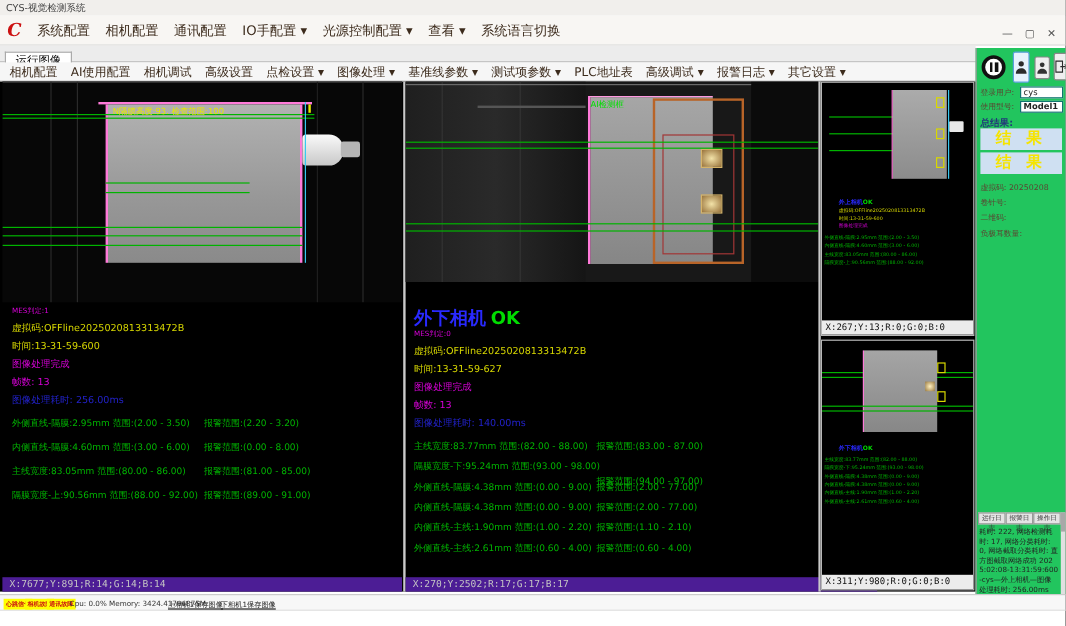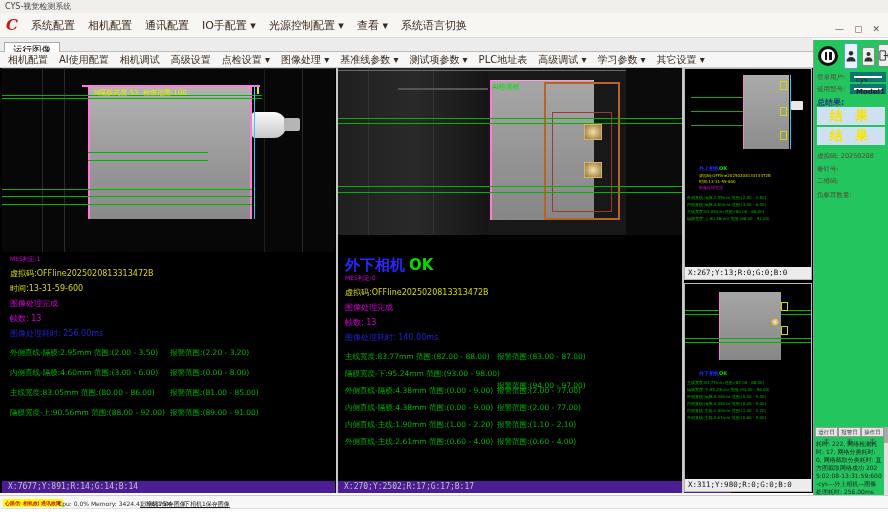--- a/index.html
+++ b/index.html
@@ -52,21 +52,21 @@
   .tiny-m { position:absolute; color:#d800d8; font-size:4px; white-space:nowrap; }
   .tiny-row { position:absolute; color:#00b400; font-size:4px; white-space:nowrap; }
   .ybox { position:absolute; border:1px solid #d8d800; background:transparent; }
 
   
   #side { left:813px; top:40px; width:75px; height:455px; background:#22c55e; border-left:1px solid #999;padding-left:37px; }
   .sbtn { position:absolute; background:#efefef; border:1px solid #888; border-radius:2px; display:flex; align-items:center; justify-content:center; }
   #pause-btn { position:absolute; left:4px; top:6px; width:20px; height:20px; border-radius:50%; border:3px solid #111; background:#fff; display:flex; align-items:center; justify-content:center; gap:2px; }
   #pause-btn i { display:block; width:2.5px; height:8px; background:#111; }
   .slabel { position:absolute; font-size:6.5px; color:#5a4632; white-space:nowrap; }
-  .sfield { position:absolute; background:#fff; border:4px solid #0f766e; font-size:7px; height:10px; line-height:9px; padding:0 2px; width:36px; color:#222; }
+  .sfield { position:absolute; background:#fff; border:1px solid #0f766e; font-size:7px; height:10px; line-height:9px; padding:0 2px; width:36px; color:#222; }
   .resultbox { position:absolute; left:3px; width:68px; height:18px; background:#cfe0f2; color:#f5e400; font-weight:bold; font-size:13px; letter-spacing:4px; text-align:center; line-height:18px; }
   .logtab { position:absolute; width:23px; height:10px; background:#e4e4e4; border:1px solid #999; font-size:5.5px; text-align:center; line-height:9px; color:#333; }
   #logtext { position:absolute; left:2px; top:400px; width:66px; font-size:6px; line-height:8px; color:#222; white-space:pre-wrap; word-break:break-all; }
   #side-scroll { position:absolute; left:70px; top:387px; width:4px; height:68px; background:#e0e0e0; }
   #side-thumb { position:absolute; left:0; top:0; width:4px; height:16px; background:#a8a8a8; }
 
   
   #statusbar { left:0; top:495px; width:888px; height:14px; background:#f7f7f7; border-top:1px solid #ccc; border-bottom:1px solid #e0e0e0; }
   .badge { position:absolute; top:3px; background:#ffff00; color:#c11; font-size:5px; font-weight:bold; padding:1px 2px; white-space:nowrap; }
   #cpu { position:absolute; left:58px; top:4px; font-size:6px; color:#333; white-space:nowrap; }
@@ -103,21 +103,21 @@
   <span>相机配置</span>
   <span>AI使用配置</span>
   <span>相机调试</span>
   <span>高级设置</span>
   <span>点检设置 ▾</span>
   <span>图像处理 ▾</span>
   <span>基准线参数 ▾</span>
   <span>测试项参数 ▾</span>
   <span>PLC地址表</span>
   <span>高级调试 ▾</span>
-  <span>学习参数 ▾</span>
+  <span>报警日志 ▾</span>
   <span>其它设置 ▾</span>
 </div>
 
 <div id="main" class="abs"></div>
 
 <div class="abs img-area" style="left:2px; top:68px; width:333px; height:184px;">
   <div class="grayline" style="left:0;top:0;width:333px;height:1px;background:#3a3a3a;"></div>
   <div class="grayline" style="left:40px;top:0;width:1px;height:184px;"></div>
   <div class="grayline" style="left:62px;top:0;width:1px;height:184px;"></div>
   <div class="grayline" style="left:262px;top:0;width:1px;height:184px;background:#1e1e1e;"></div>
@@ -184,20 +184,21 @@
   <div class="gline" style="left:0;top:118px;width:344px;"></div>
   <div class="gline" style="left:0;top:124px;width:344px;"></div>
   <div class="ovl-green" style="left:154px;top:14px;">AI检测框</div>
 </div>
 <div class="abs" style="left:345px; top:256px; width:335px;">
   <div class="cam-title">
     <span class="blue">外下相机</span><span class="ok">OK</span>
   </div>
   <div class="mes">MES判定:0</div>
   <div class="yline">虚拟码:OFFline2025020813313472B</div>
+  <div class="yline">时间:13-31-59-627</div>
   <div class="mline">图像处理完成</div>
   <div class="mline">帧数: 13</div>
   <div class="bline">图像处理耗时: 140.00ms</div>
   <div class="meas">
     <div class="meas-row" style="height:17px;">
         <span class="mv">主线宽度:83.77mm 范围:(82.00 - 88.00)</span>
         <span class="ma" style="left:152px;">报警范围:(83.00 - 87.00)</span>
       </div>
     <div class="meas-row" style="height:17px;">
         <span class="mv">隔膜宽度-下:95.24mm 范围:(93.00 - 98.00)</span>

